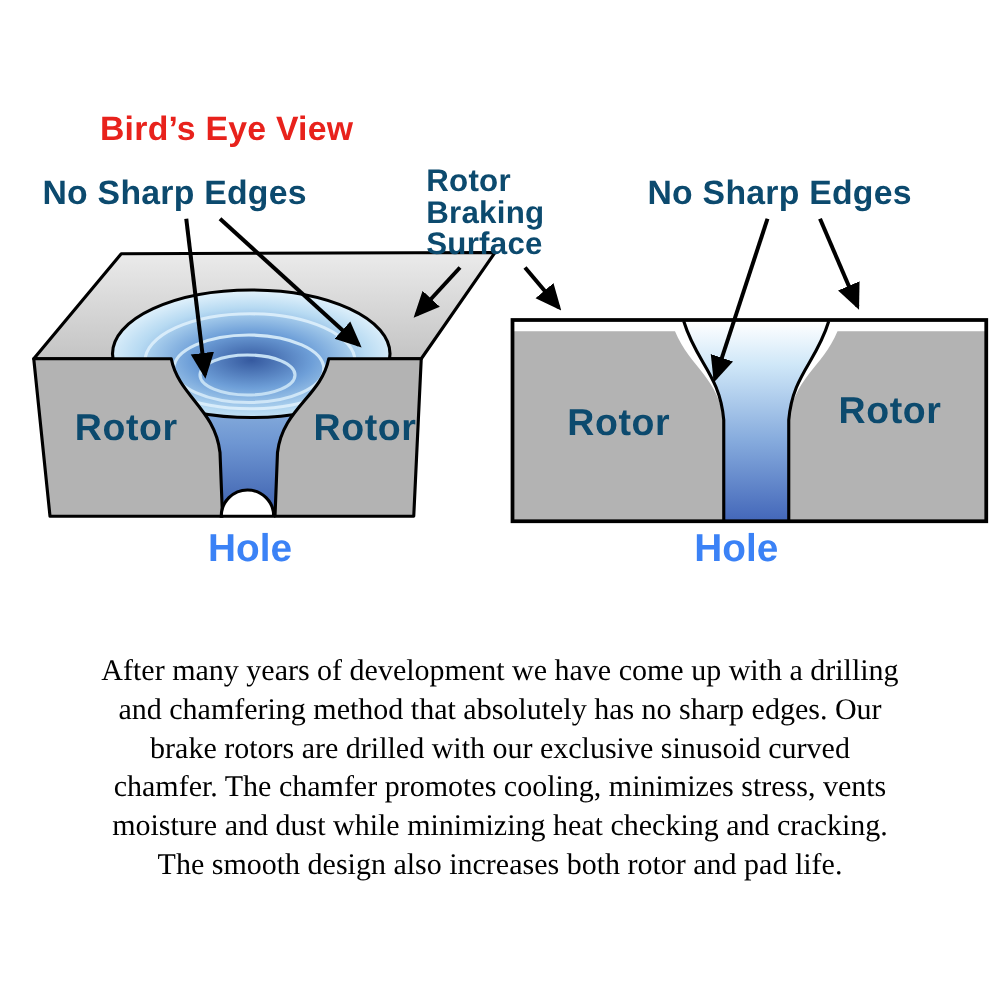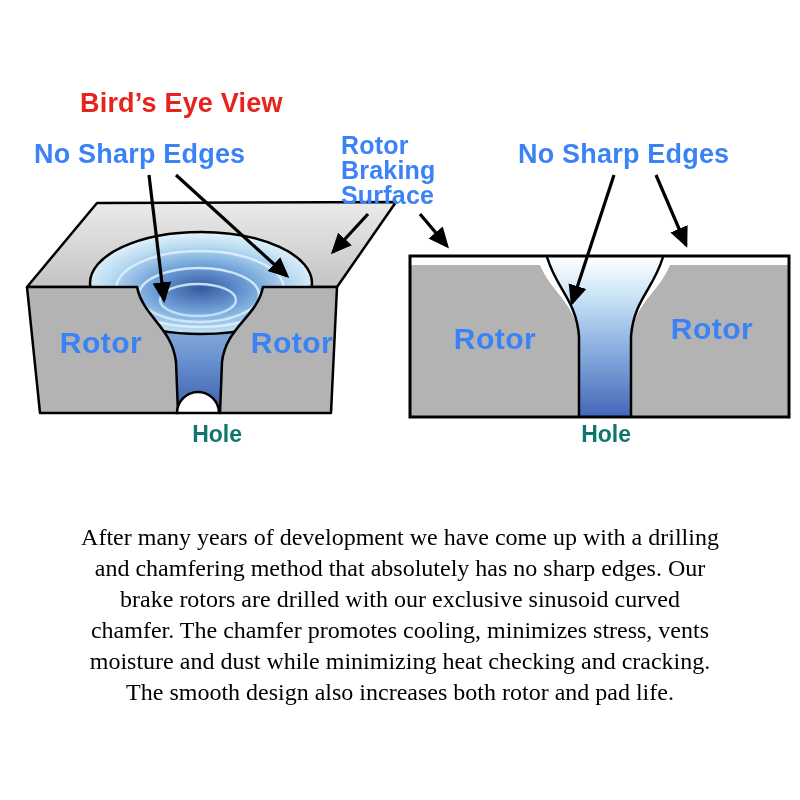--- a/index.html
+++ b/index.html
@@ -1,25 +1,25 @@
 <!DOCTYPE html>
 <html><head>
 <meta charset="utf-8">
 <style>
   * { margin:0; padding:0; box-sizing:border-box; }
   html,body { background:#ffffff; }
   body { width:800px; height:800px; font-family:"Liberation Sans", sans-serif; }
   .stage { position:relative; width:800px; height:800px; background:#ffffff; overflow:hidden; }
   .diagram-svg { position:absolute; left:0; top:0; }
-  .lbl { position:absolute; font-weight:bold; color:#3b82f6; white-space:pre-line; }
+  .lbl { position:absolute; font-weight:bold; color:#0c4a6e; white-space:pre-line; }
   .view-title { font-size:27px; color:#e8221c; letter-spacing:0.2px; }
   .callout { font-size:27px; letter-spacing:0.2px; }
   .rbs { font-size:25px; line-height:25px; letter-spacing:0.2px; }
   .rotor-lbl { font-size:30px; width:92px; text-align:center; letter-spacing:0.5px; }
-  .hole-lbl { font-size:23px; color:#0f766e; width:84px; text-align:right; }
+  .hole-lbl { font-size:31px; color:#3b82f6; width:84px; text-align:center; }
   .caption { position:absolute; left:0; top:522px; width:800px; text-align:center;
              font-family:"Liberation Serif", serif; font-size:24px; line-height:31px;
              color:#000000; white-space:pre-line; }
 </style>
 </head>
 <body>
 
 <div class="stage">
 
   <svg class="diagram-svg" width="800" height="470" viewBox="0 0 800 470">

